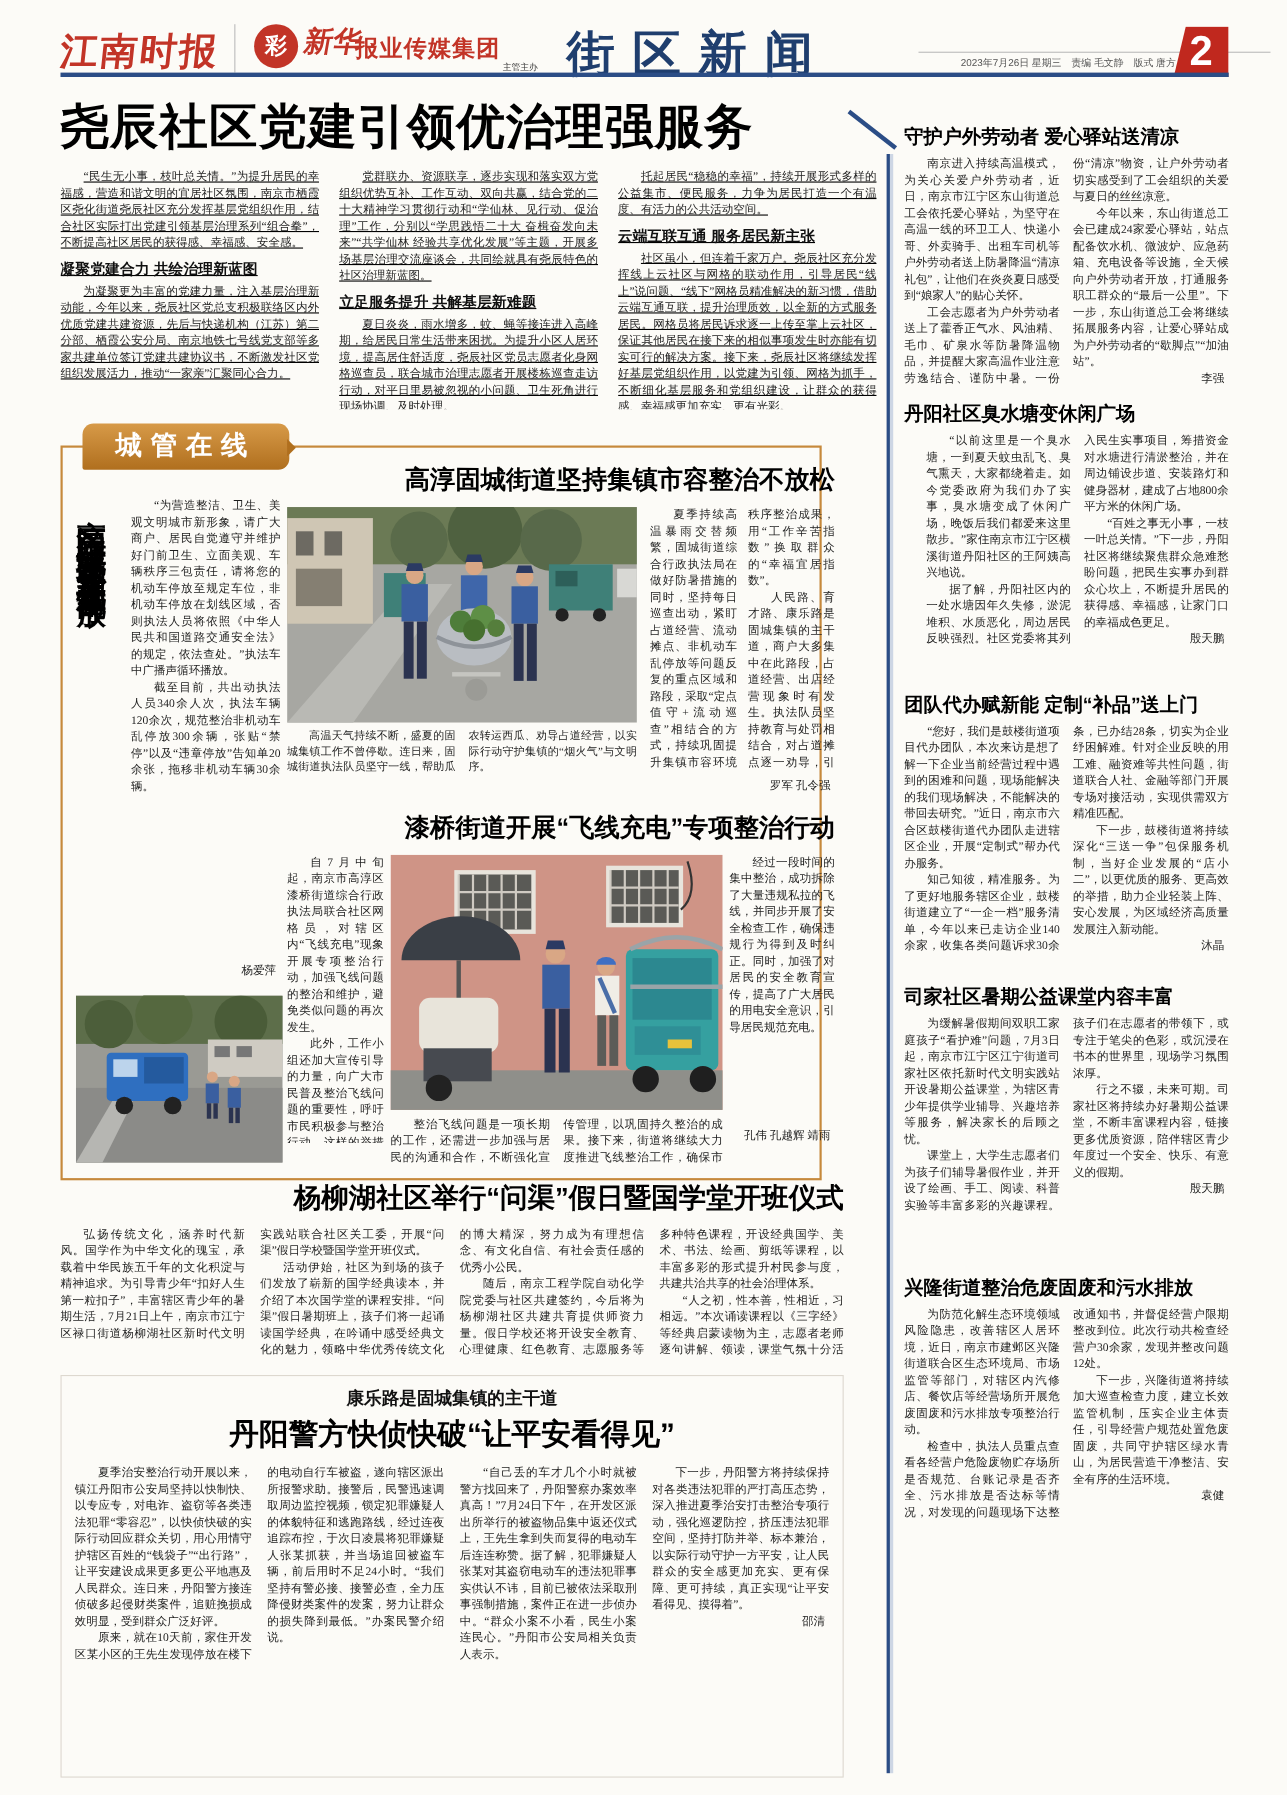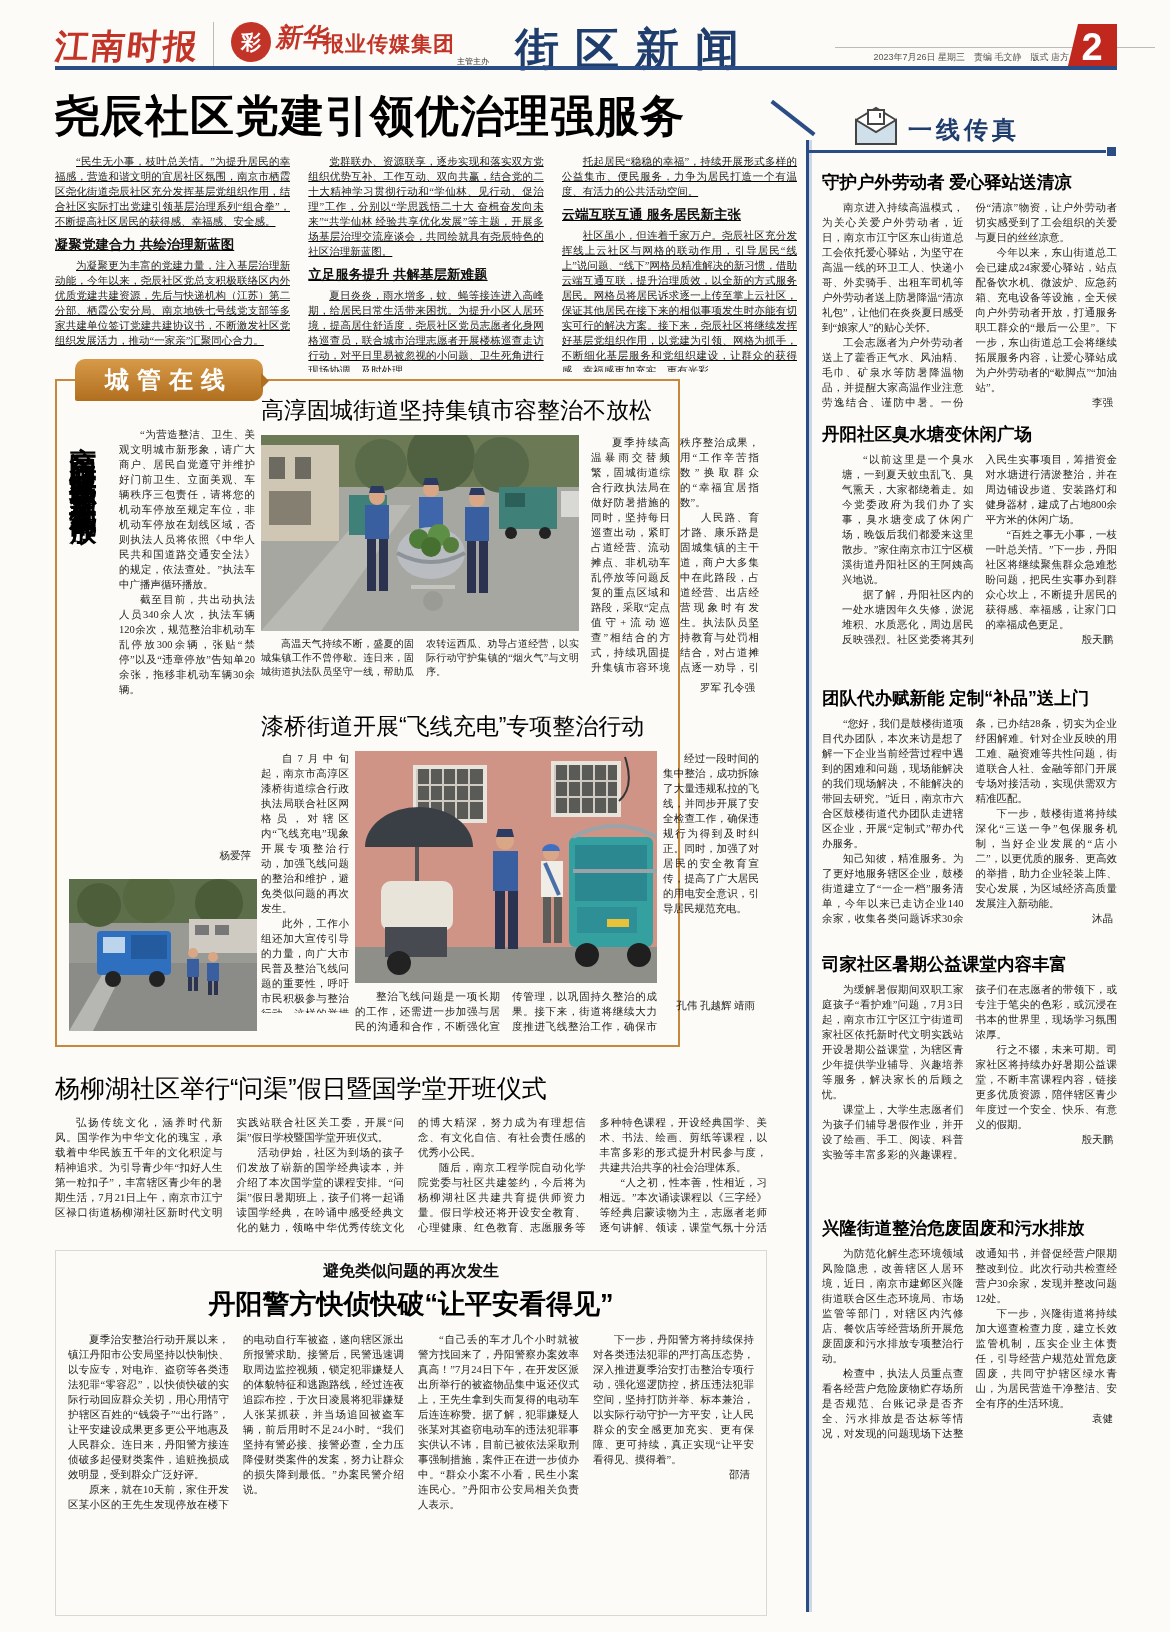--- a/index.html
+++ b/index.html
@@ -30,29 +30,29 @@
   .subhead { font-family:"Liberation Sans",sans-serif; font-weight:bold; font-size:13.5px; color:#101010; margin:8px 0 6px; text-indent:0 !important; }
   .byline { text-align:right; font-size:10.5px; color:#1d1d1d; padding-right:4px; }
 
   
   .lead-art { position:absolute; left:55px; top:92px; width:742px; }
   .lead-head { font-size:44px; font-weight:900; color:#000; font-family:"Liberation Sans",sans-serif; letter-spacing:1px; text-align:left; line-height:1.1; }
   .lead-cols { display:flex; gap:18px; margin-top:14px; height:218px;text-decoration:underline; }
   .lead-cols .col { flex:1; }
 
   
-  .cg-box { position:absolute; left:55px; top:379px; width:625px; height:668px; border:2px solid #c6893c; }
+  .cg-box { position:absolute; left:55px; top:405px; width:692px; height:668px; border:2px solid #c6893c; }
   .cg-label { position:absolute; left:18px; top:-22px; width:188px; height:42px; background:linear-gradient(#d79a48,#b06f1e); border-radius:10px 10px 10px 2px; color:#fff; font-size:24px; font-weight:900; font-family:"Liberation Sans",sans-serif; text-align:center; line-height:42px; letter-spacing:8px; }
   .cg-label:after { content:""; position:absolute; right:-14px; top:14px; border:8px solid transparent; border-left-color:#b06f1e; }
   .cg-vhead { position:absolute; left:8px; top:44px; height:578px; writing-mode:vertical-rl; font-size:27px; font-weight:900; color:#000; font-family:"Liberation Sans",sans-serif; letter-spacing:4px; }
   .cg-left-txt { position:absolute; left:62px; top:46px; width:136px; height:420px; }
   .cg-left-by { position:absolute; left:62px; top:468px; width:136px; }
   .cg-photo3 { position:absolute; left:12px; top:498px; width:188px; height:152px; }
   .cg-art { position:absolute; left:204px; width:498px; }
-  .art-head { text-align:left; font-size:23px; font-weight:400; color:#000; font-family:"Liberation Sans",sans-serif; }
+  .art-head { text-align:right; font-size:23px; font-weight:700; color:#000; font-family:"Liberation Sans",sans-serif; }
   .gc-photo { position:absolute; left:0; top:40px; width:318px; height:196px; }
   .gc-caption { position:absolute; left:0; top:242px; width:318px; height:62px; column-count:2; column-gap:12px; font-size:10px; line-height:14px; }
   .gc-txt { position:absolute; left:330px; top:40px; width:168px; height:244px; column-count:2; column-gap:10px; }
   .gc-by { position:absolute; left:330px; top:286px; width:168px; }
   .qq-left { position:absolute; left:0; top:40px; width:88px; height:262px; }
   .qq-photo { position:absolute; left:94px; top:40px; width:302px; height:232px; }
   .qq-right { position:absolute; left:402px; top:40px; width:96px; height:262px; }
   .qq-bottom { position:absolute; left:94px; top:278px; width:302px; height:46px; column-count:2; column-gap:12px; }
   .qq-by { position:absolute; left:402px; top:288px; width:96px; }
 
@@ -288,42 +288,32 @@
     <div class="willow-cols body-txt">
       <p>弘扬传统文化，涵养时代新风。国学作为中华文化的瑰宝，承载着中华民族五千年的文化积淀与精神追求。为引导青少年“扣好人生第一粒扣子”，丰富辖区青少年的暑期生活，7月21日上午，南京市江宁区禄口街道杨柳湖社区新时代文明实践站联合社区关工委，开展“问渠”假日学校暨国学堂开班仪式。</p>
       <p>活动伊始，社区为到场的孩子们发放了崭新的国学经典读本，并介绍了本次国学堂的课程安排。“问渠”假日暑期班上，孩子们将一起诵读国学经典，在吟诵中感受经典文化的魅力，领略中华优秀传统文化的博大精深，努力成为有理想信念、有文化自信、有社会责任感的优秀小公民。</p>
       <p>随后，南京工程学院自动化学院党委与社区共建签约，今后将为杨柳湖社区共建共育提供师资力量。假日学校还将开设安全教育、心理健康、红色教育、志愿服务等多种特色课程，开设经典国学、美术、书法、绘画、剪纸等课程，以丰富多彩的形式提升村民参与度，共建共治共享的社会治理体系。</p>
       <p>“人之初，性本善，性相近，习相远。”本次诵读课程以《三字经》等经典启蒙读物为主，志愿者老师逐句讲解、领读，课堂气氛十分活跃。下一步，杨柳湖社区将持续开展国学课堂系列活动，让优秀传统文化浸润童心，陪伴孩子们度过一个充实而有意义的假期。</p>
 
     </div>
   </div>
 
   <div class="police">
-    <div class="kicker">避免类似问题的再次发生</div>
+    <div class="kicker">康乐路是固城集镇的主干道</div>
     <div class="police-head">丹阳警方快侦快破“让平安看得见”</div>
     <div class="police-cols body-txt">
       <p>夏季治安整治行动开展以来，镇江丹阳市公安局坚持以快制快、以专应专，对电诈、盗窃等各类违法犯罪“零容忍”，以快侦快破的实际行动回应群众关切，用心用情守护辖区百姓的“钱袋子”“出行路”，让平安建设成果更多更公平地惠及人民群众。连日来，丹阳警方接连侦破多起侵财类案件，追赃挽损成效明显，受到群众广泛好评。</p>
       <p>原来，就在10天前，家住开发区某小区的王先生发现停放在楼下的电动自行车被盗，遂向辖区派出所报警求助。接警后，民警迅速调取周边监控视频，锁定犯罪嫌疑人的体貌特征和逃跑路线，经过连夜追踪布控，于次日凌晨将犯罪嫌疑人张某抓获，并当场追回被盗车辆，前后用时不足24小时。“我们坚持有警必接、接警必查，全力压降侵财类案件的发案，努力让群众的损失降到最低。”办案民警介绍说。</p>
       <p>“自己丢的车才几个小时就被警方找回来了，丹阳警察办案效率真高！”7月24日下午，在开发区派出所举行的被盗物品集中返还仪式上，王先生拿到失而复得的电动车后连连称赞。据了解，犯罪嫌疑人张某对其盗窃电动车的违法犯罪事实供认不讳，目前已被依法采取刑事强制措施，案件正在进一步侦办中。“群众小案不小看，民生小案连民心。”丹阳市公安局相关负责人表示。</p>
       <p>下一步，丹阳警方将持续保持对各类违法犯罪的严打高压态势，深入推进夏季治安打击整治专项行动，强化巡逻防控，挤压违法犯罪空间，坚持打防并举、标本兼治，以实际行动守护一方平安，让人民群众的安全感更加充实、更有保障、更可持续，真正实现“让平安看得见、摸得着”。</p>
       <div class="byline">邵清</div>
     </div>
   </div>
 
   <div class="sidebar">
-    <div class="sb-header">
-      <svg class="sb-env" width="52" height="40" viewBox="0 0 52 40">
-        <polygon points="6,14 26,2 46,14 46,38 6,38" fill="#fff" stroke="#444" stroke-width="2"></polygon>
-        <polygon points="6,14 26,26 46,14 46,38 6,38" fill="#cfe0ea" stroke="#444" stroke-width="2"></polygon>
-        <rect x="18" y="4" width="16" height="14" fill="#fff" stroke="#444" stroke-width="2"></rect>
-        <line x1="30" y1="7" x2="30" y2="12" stroke="#444" stroke-width="2"></line>
-      </svg>
-      <div class="sb-title">一线传真</div>
-      <div class="sb-line"></div>
-    </div>
 
     <div class="sb-art sb-a1">
       <div class="sb-head">守护户外劳动者 爱心驿站送清凉</div>
       <div class="sb-txt body-txt">
         <p>南京进入持续高温模式，为关心关爱户外劳动者，近日，南京市江宁区东山街道总工会依托爱心驿站，为坚守在高温一线的环卫工人、快递小哥、外卖骑手、出租车司机等户外劳动者送上防暑降温“清凉礼包”，让他们在炎炎夏日感受到“娘家人”的贴心关怀。</p>
         <p>工会志愿者为户外劳动者送上了藿香正气水、风油精、毛巾、矿泉水等防暑降温物品，并提醒大家高温作业注意劳逸结合、谨防中暑。一份份“清凉”物资，让户外劳动者切实感受到了工会组织的关爱与夏日的丝丝凉意。</p>
         <p>今年以来，东山街道总工会已建成24家爱心驿站，站点配备饮水机、微波炉、应急药箱、充电设备等设施，全天候向户外劳动者开放，打通服务职工群众的“最后一公里”。下一步，东山街道总工会将继续拓展服务内容，让爱心驿站成为户外劳动者的“歇脚点”“加油站”。</p>
         <div class="byline">李强</div>
       </div>
     </div>

